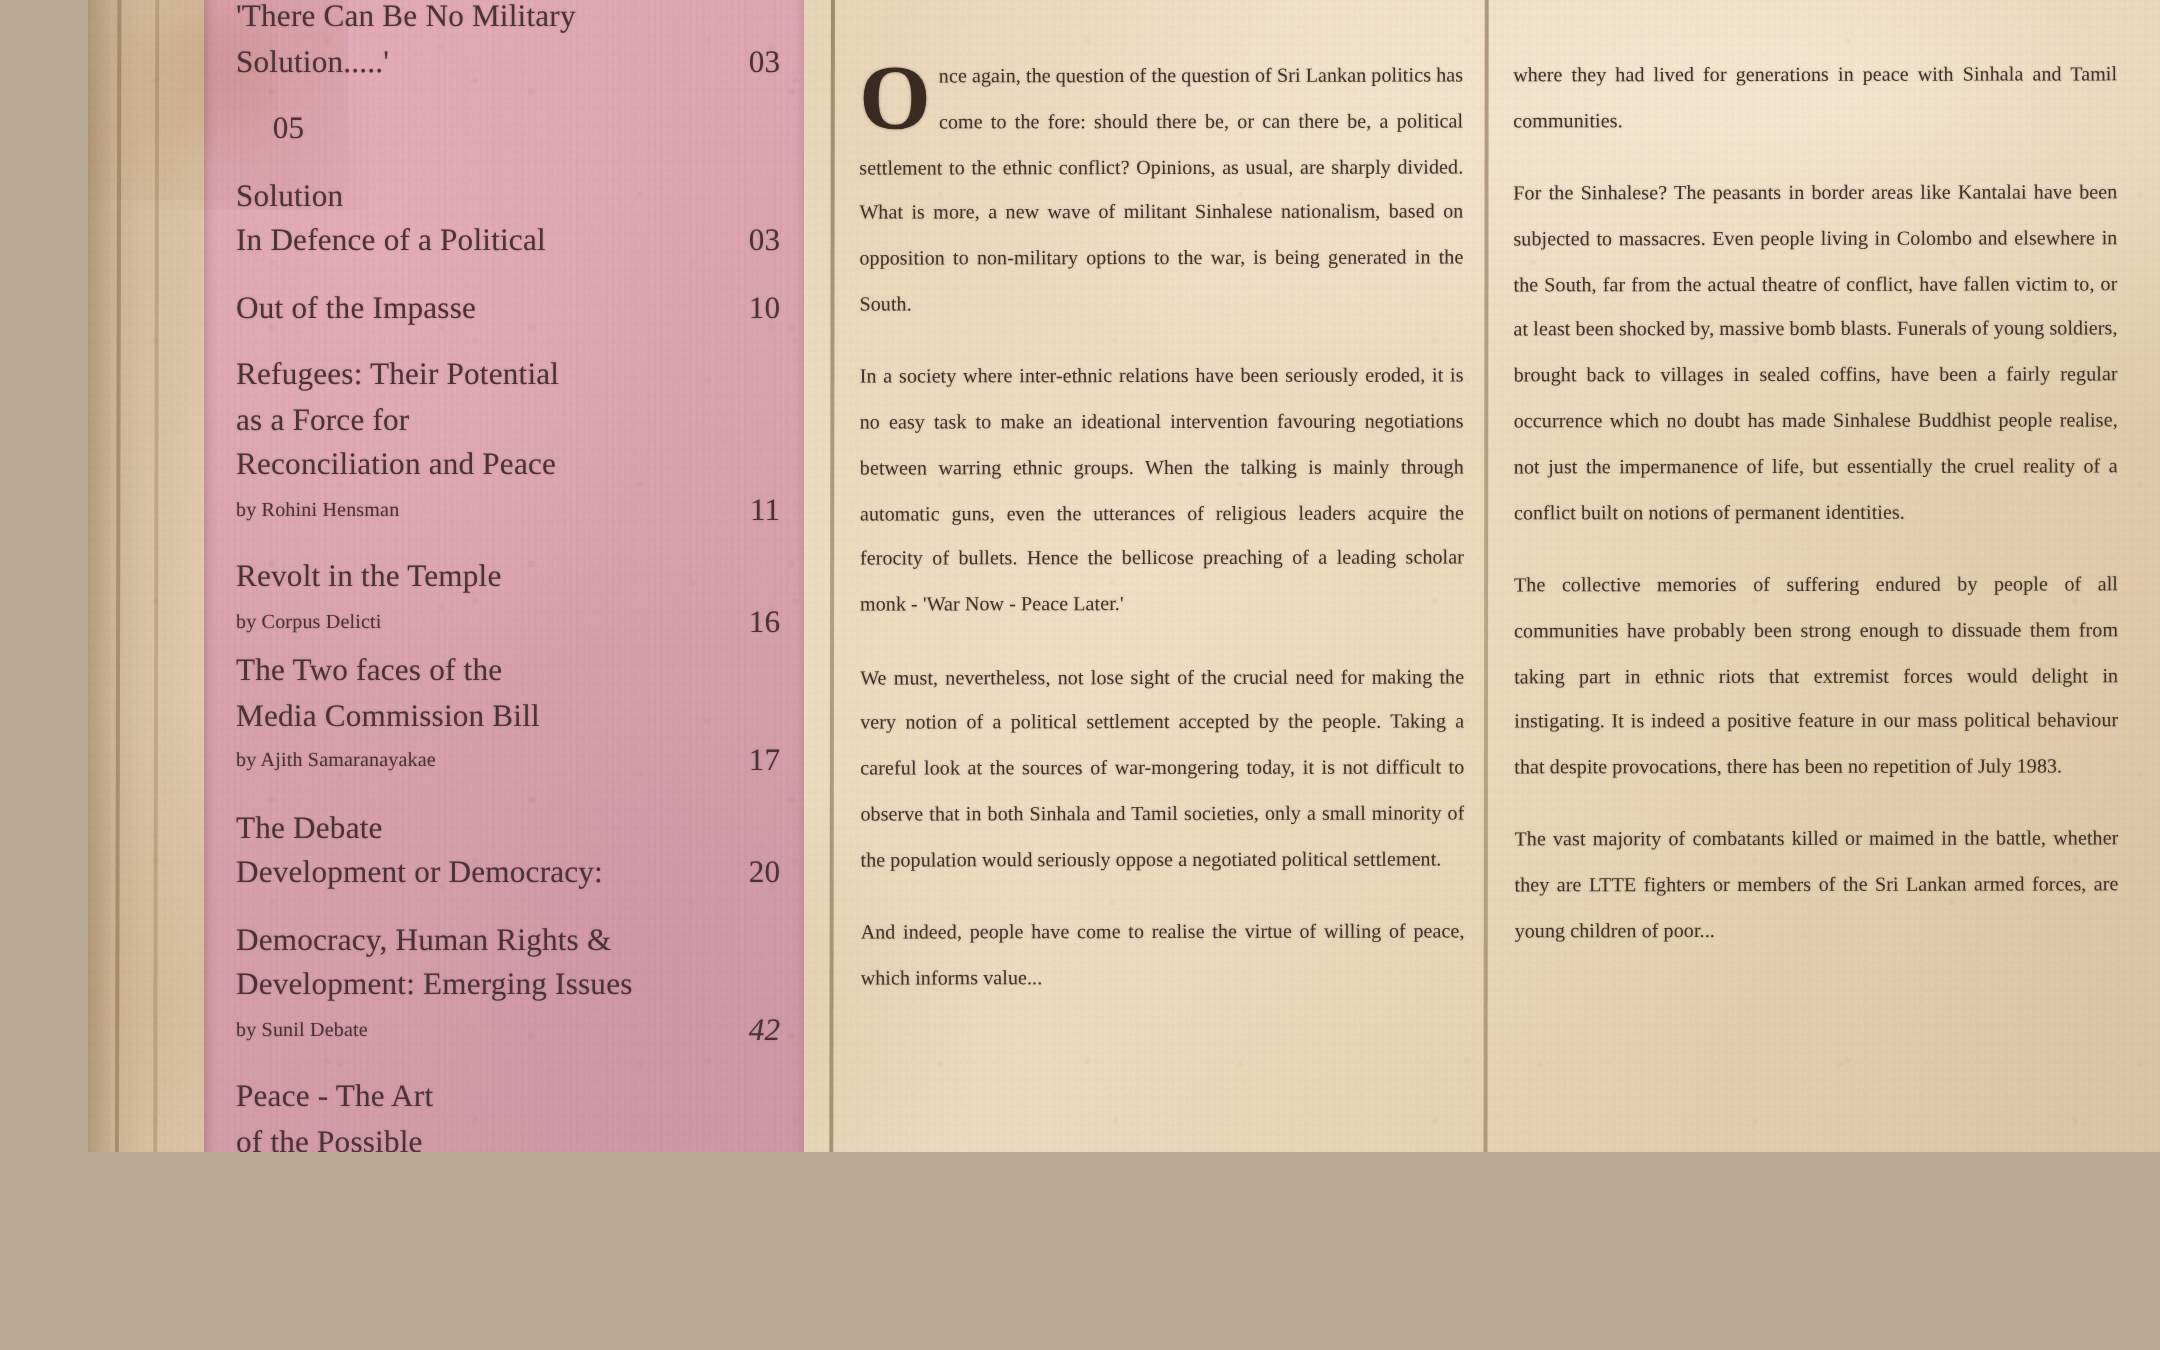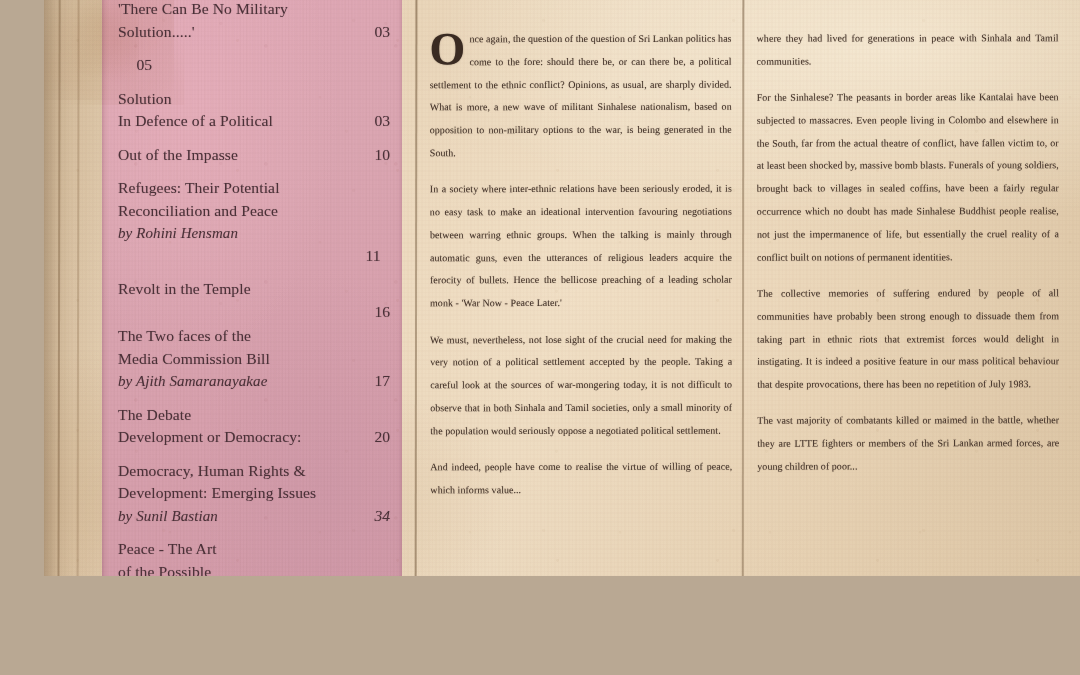--- a/index.html
+++ b/index.html
@@ -128,40 +128,39 @@
     padding-right: 6px;
   }
   .toc-title {
     font-size: 15.6px;
     line-height: 22.5px;
     color: #4b3138;
     letter-spacing: .1px;
     text-shadow: 0 0 1.1px rgba(75,49,56,.30);
   }
   .toc-author {
-    font-size: 15px;
+    font-size: 10px;
     line-height: 22.5px;
-    font-style: italic;
     color: #4b3138;
     letter-spacing: .1px;
     text-shadow: 0 0 1.1px rgba(75,49,56,.30);
   }
   .toc-page {
     flex: 0 0 34px;
     text-align: right;
     font-size: 15.6px;
     line-height: 22.5px;
     color: #4b3138;
     text-shadow: 0 0 1.1px rgba(75,49,56,.30);
   }
   .toc-page.italic { font-style: italic; }
   
   .pn-off1 { padding-top: 22.5px; }
   .pn-off2 { padding-top: 45px; }
-  .pn-off3 { padding-top: 67.5px; text-align: center; }
+  .pn-off3 { padding-top: 67.5px; }
 
   
   .vrule {
     position: absolute;
     top: -8px;
     height: 692px;
     pointer-events: none;
   }
   #rule-toc {
     left: 371px;
@@ -243,28 +242,30 @@
         </div>
         <div class="toc-entry">
           <div class="toc-lines">
             <div class="toc-title">Out of the Impasse</div>
           </div>
           <div class="toc-page">10</div>
         </div>
         <div class="toc-entry">
           <div class="toc-lines">
             <div class="toc-title">Refugees: Their Potential</div>
+            <div class="toc-title">as a Force for</div>
             <div class="toc-title">Reconciliation and Peace</div>
             <div class="toc-author">by Rohini Hensman</div>
           </div>
           <div class="toc-page pn-off3">11</div>
         </div>
         <div class="toc-entry tight">
           <div class="toc-lines">
             <div class="toc-title">Revolt in the Temple</div>
+            <div class="toc-author">by Corpus Delicti</div>
           </div>
           <div class="toc-page pn-off1">16</div>
         </div>
         <div class="toc-entry">
           <div class="toc-lines">
             <div class="toc-title">The Two faces of the</div>
             <div class="toc-title">Media Commission Bill</div>
             <div class="toc-author">by Ajith Samaranayakae</div>
           </div>
           <div class="toc-page pn-off2">17</div>
@@ -273,23 +274,23 @@
           <div class="toc-lines">
             <div class="toc-title">The Debate</div>
             <div class="toc-title">Development or Democracy:</div>
           </div>
           <div class="toc-page pn-off1">20</div>
         </div>
         <div class="toc-entry">
           <div class="toc-lines">
             <div class="toc-title">Democracy, Human Rights &amp;</div>
             <div class="toc-title">Development: Emerging Issues</div>
-            <div class="toc-author">by Sunil Bastian</div>
-          </div>
-          <div class="toc-page italic pn-off2">34</div>
+            <div class="toc-author">by Sunil Debate</div>
+          </div>
+          <div class="toc-page italic pn-off2">42</div>
         </div>
         <div class="toc-entry">
           <div class="toc-lines">
             <div class="toc-title">Peace - The Art</div>
             <div class="toc-title">of the Possible</div>
             <div class="toc-author">by Radhika Coomaraswamy</div>
           </div>
           <div class="toc-page pn-off2">27</div>
         </div>
       </div>

